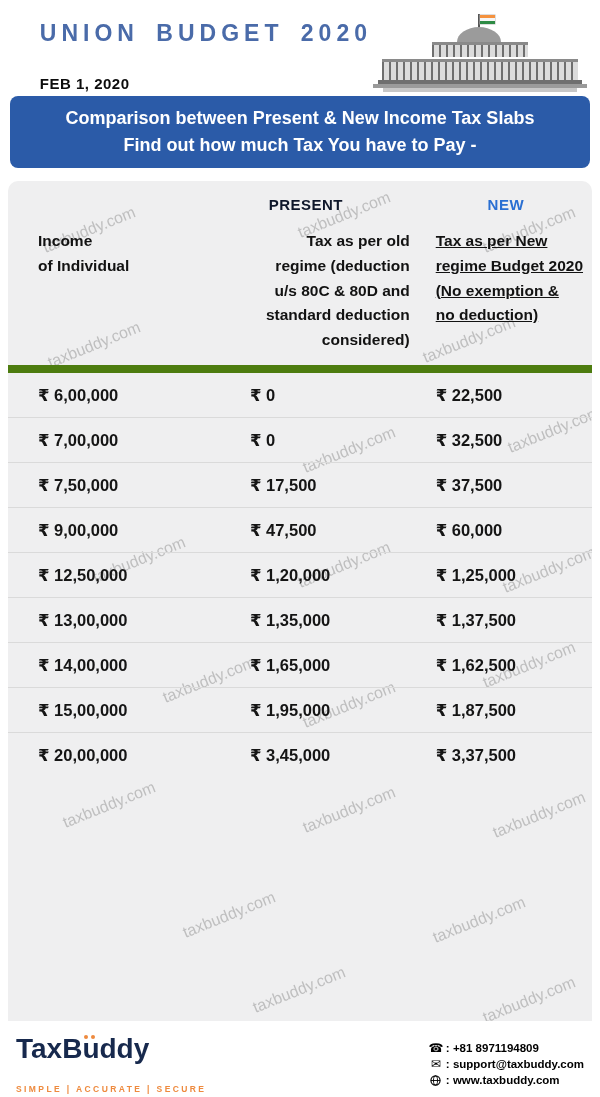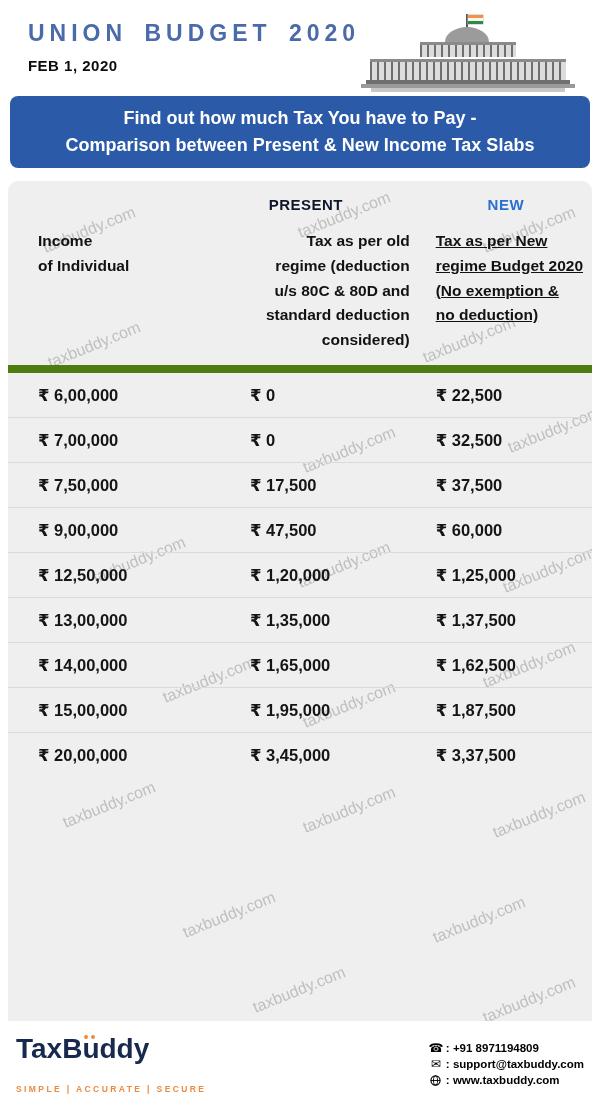--- a/index.html
+++ b/index.html
@@ -1,23 +1,23 @@
 <!DOCTYPE html>
 <html><head>
 <meta charset="utf-8">
 <style>
   * { margin:0; padding:0; box-sizing:border-box; }
   html,body { background:#ffffff; }
   body { font-family:"Liberation Sans","DejaVu Sans",sans-serif; }
   .page { width:600px; height:1097px; background:#ffffff; position:relative; overflow:hidden; margin:0 auto; }
 
   
-  .top { display:flex; justify-content:center; align-items:flex-start; padding:12px 12px 0 16px; height:96px; }
+  .top { display:flex; justify-content:flex-end; align-items:flex-start; padding:12px 12px 0 16px; height:96px; }
   .title { color:#4a6ba9; font-size:23px; font-weight:bold; letter-spacing:5px; word-spacing:6px; padding-top:8px; }
-  .date { color:#0d0d0d; font-size:15px; font-weight:bold; margin-top:10px; letter-spacing:.5px; }
+  .date { color:#0d0d0d; font-size:15px; font-weight:bold; margin-top:28px; letter-spacing:.5px; }
 
   
   .parliament { position:relative; width:216px; height:82px; margin-top:2px; flex:none; }
   .flagpole { position:absolute; left:106px; top:0; width:2px; height:20px; background:#555; }
   .flag { position:absolute; left:108px; top:1px; width:15px; height:9px; box-shadow:0 0 0 .5px #bbb; }
   .flag div { height:3px; }
   .f-sa { background:#f5923e; } .f-wh { background:#f6f6f6; } .f-gr { background:#2e8b45; }
   .dome { position:absolute; left:85px; top:13px; width:44px; height:15px; background:#9b9b9b; border-radius:50% 50% 0 0 / 100% 100% 0 0; }
   .tier { position:absolute; background:repeating-linear-gradient(90deg,#6f6f6f 0 2px,#dcdcdc 2px 7px); }
   .tier1 { left:60px; top:28px; width:96px; height:15px; border-top:3px solid #8a8a8a; }
@@ -86,22 +86,22 @@
       <div class="dome"></div>
       <div class="tier tier1"></div>
       <div class="tier tier2"></div>
       <div class="base b1"></div>
       <div class="base b2"></div>
       <div class="base b3"></div>
     </div>
   </div>
 
   <div class="banner">
+    <div>Comparison between Present &amp; New Income Tax Slabs</div>
     <div>Find out how much Tax You have to Pay -</div>
-    <div>Comparison between Present &amp; New Income Tax Slabs</div>
   </div>
 
   <div class="card">
     <div class="wm-layer">
         <span class="wm" style="left: 32px; top: 40px;">taxbuddy.com</span>
         <span class="wm" style="left: 287px; top: 25px;">taxbuddy.com</span>
         <span class="wm" style="left: 472px; top: 40px;">taxbuddy.com</span>
         <span class="wm" style="left: 37px; top: 155px;">taxbuddy.com</span>
         <span class="wm" style="left: 412px; top: 150px;">taxbuddy.com</span>
         <span class="wm" style="left: 292px; top: 260px;">taxbuddy.com</span>
@@ -197,21 +197,21 @@
   </div>
 
   <div class="footer">
     <div>
       <div class="logo"><span class="lt">Tax</span><span>B</span><span class="logo-u"><span class="uml"></span><span>u</span></span><span>ddy</span></div>
       <div class="tagline">SIMPLE | ACCURATE | SECURE</div>
     </div>
     <div class="contacts">
       <div class="contact">
         <span class="ic">☎</span>
-        <span>: +91 8971194809</span>
+        <span>: +81 8971194809</span>
       </div>
       <div class="contact">
         <span class="ic">✉</span>
         <span>: support@taxbuddy.com</span>
       </div>
       <div class="contact">
         <span class="ic">
           <svg width="11" height="11" viewBox="0 0 12 12">
               <circle cx="6" cy="6" r="5" fill="none" stroke="#000" stroke-width="1.3"></circle>
               <ellipse cx="6" cy="6" rx="2.2" ry="5" fill="none" stroke="#000" stroke-width="1"></ellipse>

